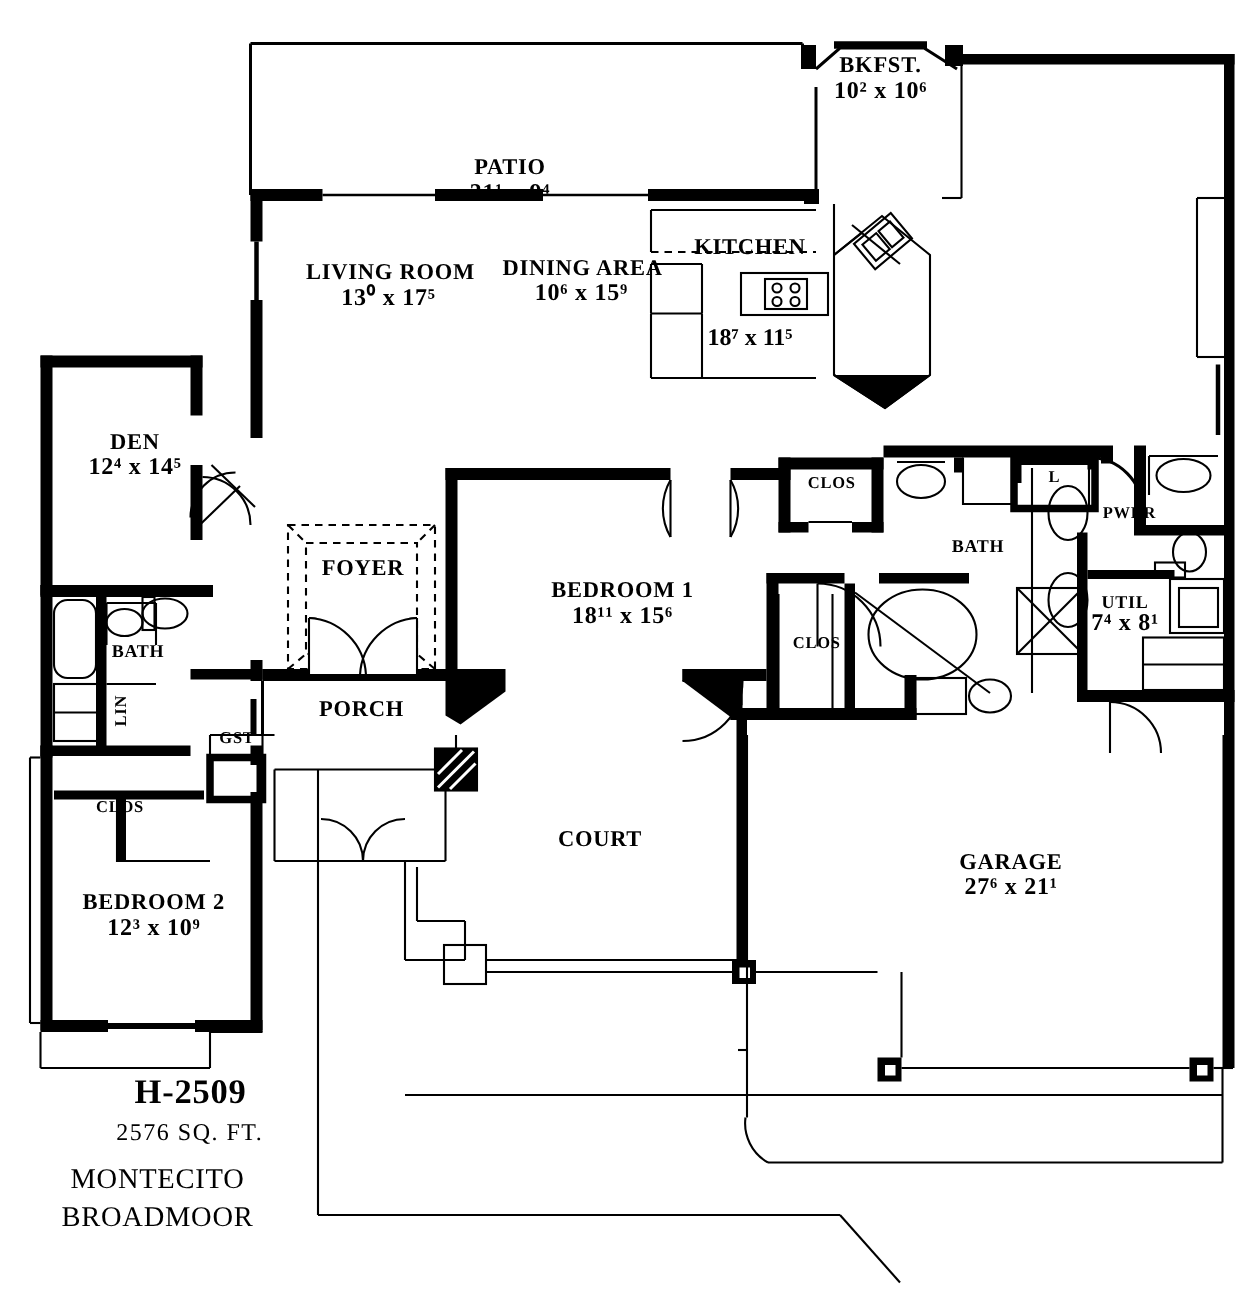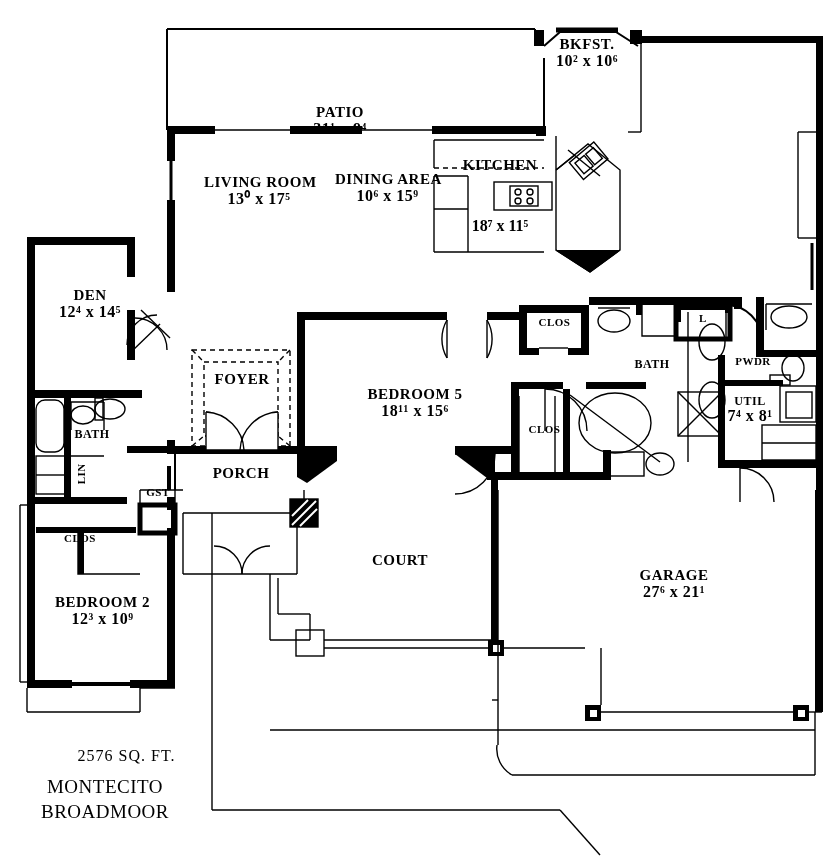--- a/index.html
+++ b/index.html
@@ -375,21 +375,21 @@
 <div class="lbl rdim" style="left:455px;top:218px;width:90px;">
   <span>18⁷ x 11⁵</span>
 </div>
 
 <div class="lbl rname" style="left:40px;top:288px;width:100px;">
   <span>DEN</span>
   <div class="rdim">12⁴ x 14⁵</div>
 </div>
 
 <div class="lbl rname" style="left:335px;top:387px;width:160px;">
-  <span>BEDROOM 5</span>
+  <span>BEDROOM 1</span>
   <div class="rdim">18¹¹ x 15⁶</div>
 </div>
 
 <div class="lbl rname" style="left:30px;top:595px;width:145px;">
   <span>BEDROOM 2</span>
   <div class="rdim">12³ x 10⁹</div>
 </div>
 
 <div class="lbl rname" style="left:614px;top:568px;width:120px;">
   <span>GARAGE</span>
@@ -414,21 +414,21 @@
 </div>
 
 <div class="lbl rname sm" style="left:62px;top:428px;width:60px;">
   <span>BATH</span>
 </div>
 
 <div class="lbl rname sm" style="left:622px;top:358px;width:60px;">
   <span>BATH</span>
 </div>
 
-<div class="lbl rname xs" style="left:722px;top:337px;width:62px;margin-top:19px;">
+<div class="lbl rname xs" style="left:722px;top:337px;width:62px;">
   <span>PWDR</span>
 </div>
 
 <div class="lbl rname xs" style="left:50px;top:533px;width:60px;">
   <span>CLOS</span>
 </div>
 
 <div class="lbl rname xs" style="left:527px;top:317px;width:55px;">
   <span>CLOS</span>
 </div>
@@ -442,20 +442,21 @@
 </div>
 
 <div class="lbl rname xs" style="left:142px;top:487px;width:32px;text-align:center;">
   <span>GST</span>
 </div>
 
 <div class="lbl rname xs" style="left:688px;top:313px;width:30px;">
   <span>L</span>
 </div>
 
+<div class="lbl title-h" style="left:52px;top:716px;width:150px;">H-2509</div>
 
 <div class="lbl title-sq" style="left:34px;top:748px;width:185px;">2576 SQ. FT.</div>
 
 <div class="lbl title-n" style="left:10px;top:777px;width:190px;font-family:'Liberation Serif',serif;">MONTECITO</div>
 
 <div class="lbl title-n" style="left:10px;top:802px;width:190px;font-family:'Liberation Serif',serif;">BROADMOOR</div>
 
 </div>
 
 </body></html>

